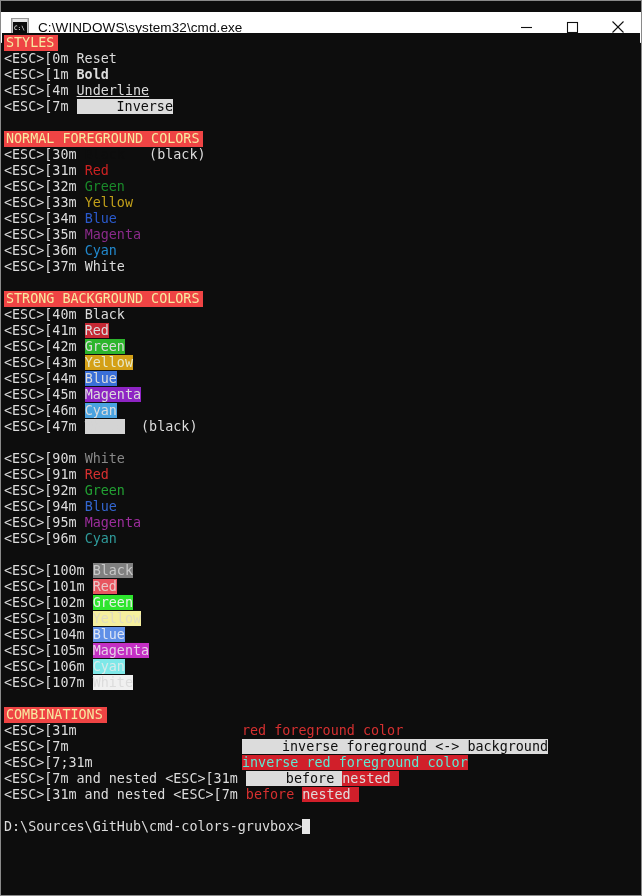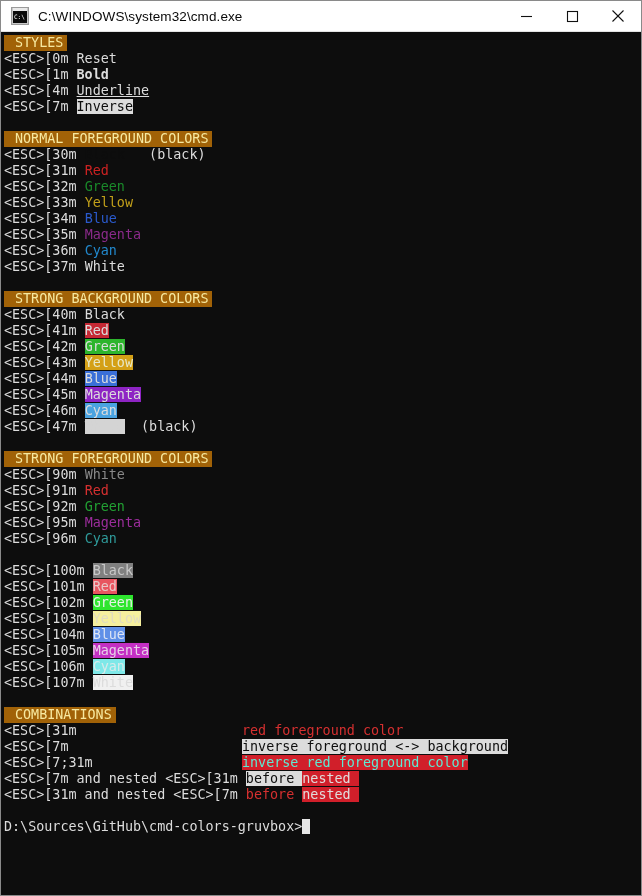--- a/index.html
+++ b/index.html
@@ -5,44 +5,44 @@
   html,body{margin:0;padding:0;}
   body{
     width:642px;height:896px;overflow:hidden;
     background:#0d0d0d;
     font-family:"DejaVu Sans Mono","Liberation Mono",monospace;
   }
   .window{width:642px;height:896px;position:relative;background:#0d0d0d;
           border:1px solid #8a8a8a;box-sizing:border-box;}
   
   .titlebar{height:31px;background:#ffffff;display:flex;align-items:center;
-            box-sizing:border-box;border-bottom:1px solid #e2e2e2;}
+            box-sizing:border-box;border-bottom:1px solid #e2e2e2;margin-top:11px;}
   .tb-icon{width:18px;height:18px;margin-left:10px;margin-right:9px;
            background:#c8c8c8;border:1px solid #9a9a9a;box-sizing:border-box;
            position:relative;flex:none;}
   .tb-icon .scr{position:absolute;left:1px;top:3px;right:1px;bottom:1px;background:#0b0b0b;}
   .tb-icon .bar{position:absolute;left:1px;top:0px;right:1px;height:3px;background:#e9e9e9;}
   .tb-icon .scr:after{content:"C:\\";position:absolute;left:1px;top:0px;
            color:#fff;font-size:6px;line-height:11px;font-family:"DejaVu Sans Mono",monospace;}
   .tb-title{font-family:"Liberation Sans","DejaVu Sans",sans-serif;
             font-size:13.5px;color:#0a0a0a;letter-spacing:.1px;white-space:nowrap;}
   .tb-spacer{flex:1;}
   .tb-btn{width:46px;height:30px;display:flex;align-items:center;justify-content:center;
           flex:none;}
   .tb-btn svg{display:block;}
   
   .term{position:absolute;left:1px;top:32px;right:1px;bottom:1px;
         background:#0d0d0d;overflow:hidden;padding-top:2px;}
   .line{height:16px;line-height:16px;font-size:13.4px;white-space:pre;
         color:#dcdcdc;letter-spacing:0px;padding-left:2px;}
   .blank{height:16px;}
-  .hdr{display:inline-block;background:#a16207;color:#f7e9a0;padding:0 4px 0 11px;}
+  .hdr{display:inline-block;background:#ef4444;color:#f7e9a0;padding:0 4px 0 2px;}
   .u{text-decoration:underline;text-align:right;}
   .b{font-weight:bold;}
-  .inv{background:#dcdcdc;color:#0d0d0d;}
+  .inv{background:#dcdcdc;color:#0d0d0d;padding-left:40px;}
   .cursor{display:inline-block;width:8px;height:15px;background:#e6e6e6;
           vertical-align:-3px;}
 </style>
 </head>
 <body>
 
 <div class="window">
 
   <div class="titlebar">
     <div class="tb-icon">
@@ -96,24 +96,24 @@
     <div class="line"><span>&lt;ESC&gt;[41m </span><span style="background:#c62834;color:#dcdcdc">Red</span></div>
     <div class="line"><span>&lt;ESC&gt;[42m </span><span style="background:#2db52d;color:#dcdcdc">Green</span></div>
     <div class="line"><span>&lt;ESC&gt;[43m </span><span style="background:#d4a017;color:#e8e8c8">Yellow</span></div>
     <div class="line"><span>&lt;ESC&gt;[44m </span><span style="background:#3a6fd8;color:#dcdcdc">Blue</span></div>
     <div class="line"><span>&lt;ESC&gt;[45m </span><span style="background:#8e24c4;color:#dcdcdc">Magenta</span></div>
     <div class="line"><span>&lt;ESC&gt;[46m </span><span style="background:#4aa3e0;color:#dcdcdc">Cyan</span></div>
     <div class="line"><span>&lt;ESC&gt;[47m </span><span style="background:#d4d4d4;color:#d4d4d4">White</span><span>  (black)</span></div>
 
     <div class="blank"></div>
 
-    <div class="line"><span class="hdr">STRONG FOREGROUND COLORS</span></div>
     <div class="line"><span>&lt;ESC&gt;[90m </span><span style="color:#888888">White</span></div>
     <div class="line"><span>&lt;ESC&gt;[91m </span><span style="color:#d63030">Red</span></div>
     <div class="line"><span>&lt;ESC&gt;[92m </span><span style="color:#22a033">Green</span></div>
+    <div class="line"><span>&lt;ESC&gt;[94m </span><span style="color:#3366d0">Blue</span></div>
     <div class="line"><span>&lt;ESC&gt;[95m </span><span style="color:#9b2d9b">Magenta</span></div>
     <div class="line"><span>&lt;ESC&gt;[96m </span><span style="color:#2f9a9a">Cyan</span></div>
 
     <div class="blank"></div>
 
     <div class="line"><span>&lt;ESC&gt;[100m </span><span style="background:#808080;color:#c8c8c8">Black</span></div>
     <div class="line"><span>&lt;ESC&gt;[101m </span><span style="background:#e85560;color:#e8c8c8">Red</span></div>
     <div class="line"><span>&lt;ESC&gt;[102m </span><span style="background:#2ee52e;color:#e8f0e8">Green</span></div>
     <div class="line"><span>&lt;ESC&gt;[103m </span><span style="background:#f5ef9e;color:#e0dcc0">Yellow</span></div>
     <div class="line"><span>&lt;ESC&gt;[104m </span><span style="background:#6090e8;color:#dce4f4">Blue</span></div>

